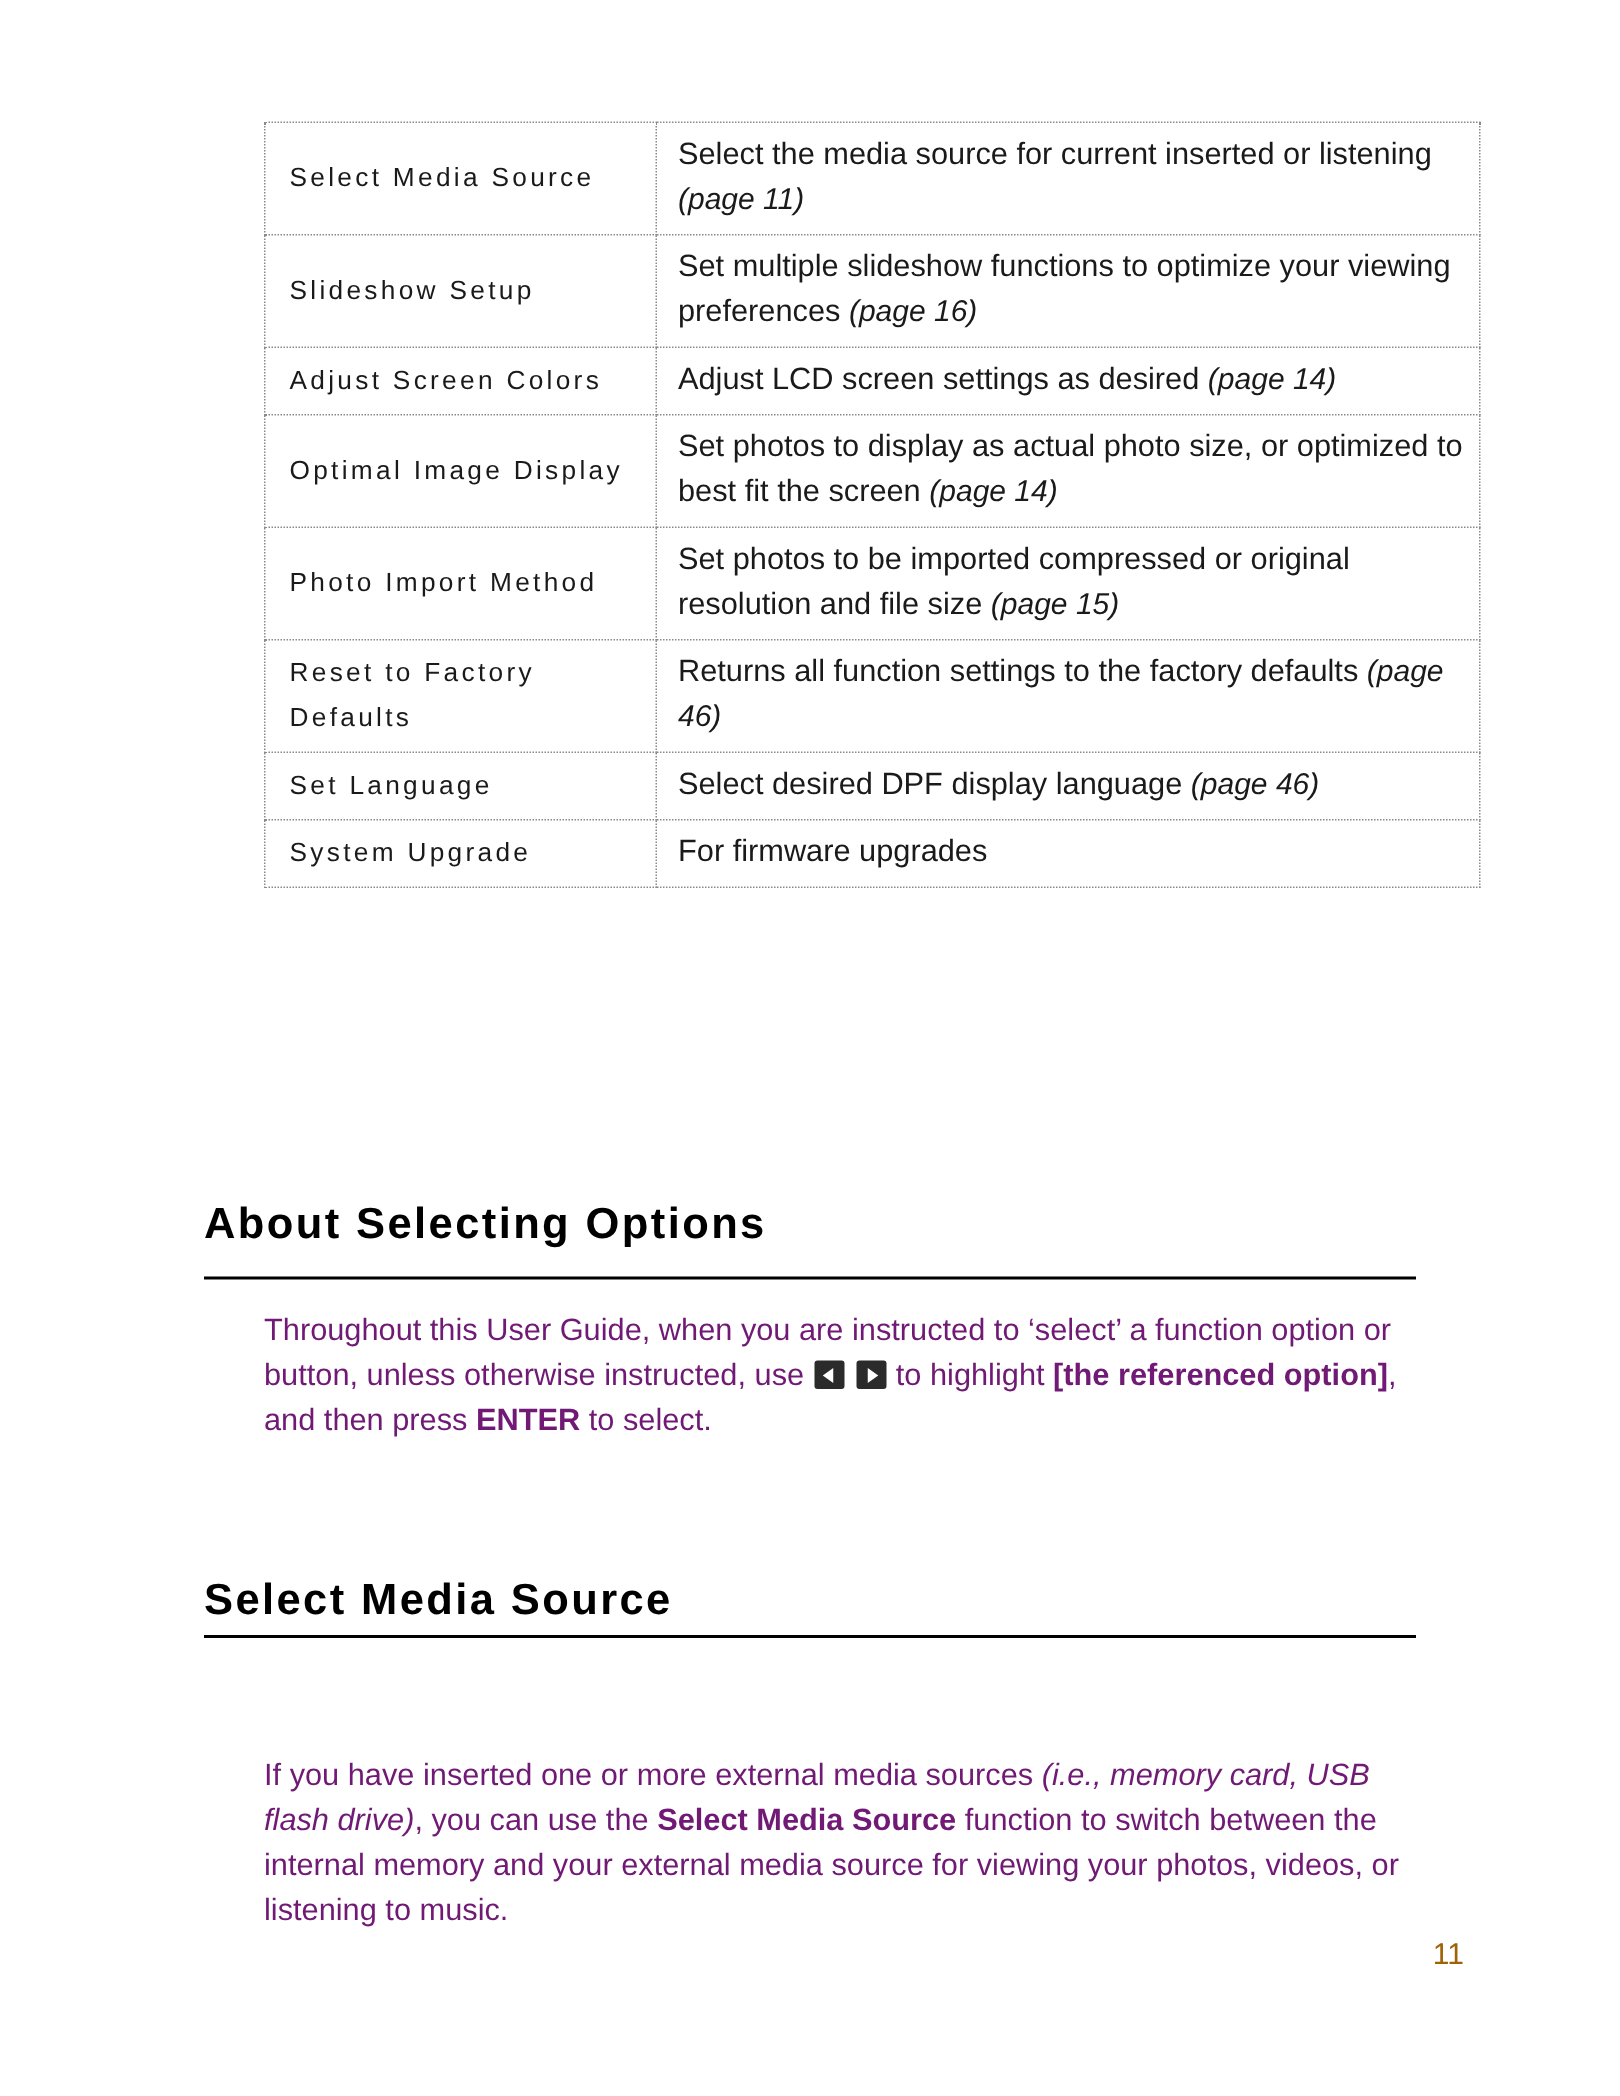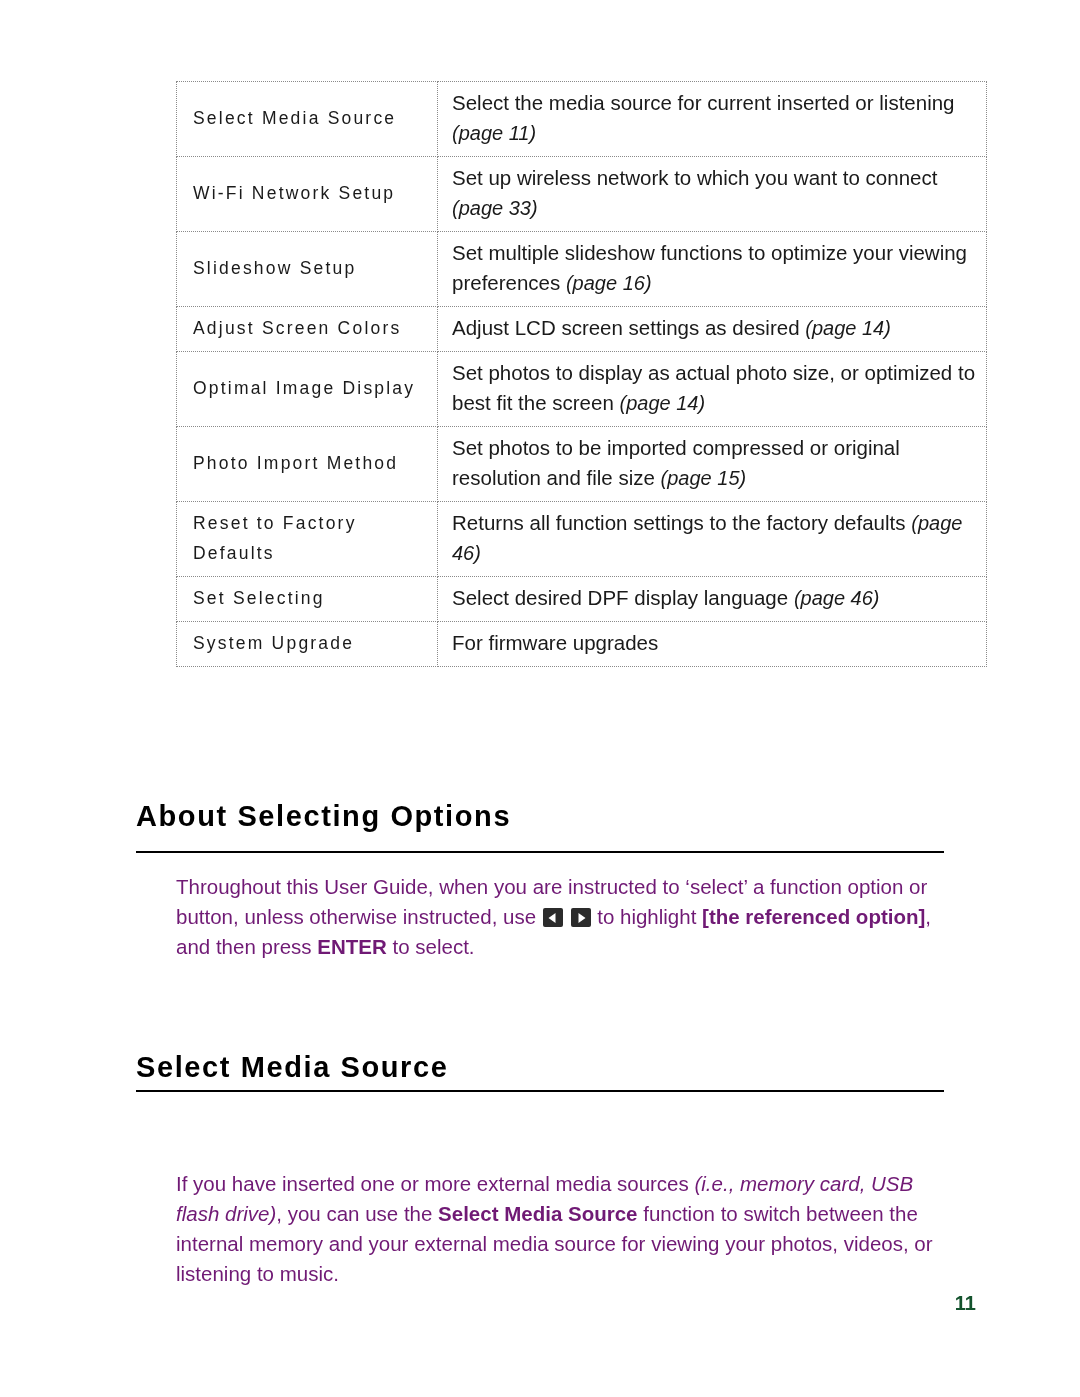--- a/index.html
+++ b/index.html
@@ -100,38 +100,33 @@
     border-bottom: 5px solid transparent;
   }
   .arrow-left::after  { border-right: 7px solid #ffffff; margin-left: -1px; }
   .arrow-right::after { border-left: 7px solid #ffffff; margin-left: 1px; }
 
   .page-number {
     position: absolute;
     right: 104px;
     top: 1292px;
     font-size: 20px;
-    color: #14532d;
-    font-weight: bold;
+    color: #a16207;
   }
 </style>
 </head>
 <body>
 
 <div class="page">
 
   <table class="menu-table">
     <tbody>
       <tr>
         <td class="col-name">Select Media Source</td>
         <td class="col-desc"><span>Select the media source for current inserted or listening </span><span class="pg">(page 11)</span></td>
-      </tr>
-      <tr>
-        <td class="col-name">Wi-Fi Network Setup</td>
-        <td class="col-desc"><span>Set up wireless network to which you want to connect </span><span class="pg">(page 33)</span></td>
       </tr>
       <tr>
         <td class="col-name">Slideshow Setup</td>
         <td class="col-desc"><span>Set multiple slideshow functions to optimize your viewing preferences </span><span class="pg">(page 16)</span></td>
       </tr>
       <tr>
         <td class="col-name">Adjust Screen Colors</td>
         <td class="col-desc"><span>Adjust LCD screen settings as desired </span><span class="pg">(page 14)</span></td>
       </tr>
       <tr>
@@ -140,21 +135,21 @@
       </tr>
       <tr>
         <td class="col-name">Photo Import Method</td>
         <td class="col-desc"><span>Set photos to be imported compressed or original resolution and file size </span><span class="pg">(page 15)</span></td>
       </tr>
       <tr>
         <td class="col-name">Reset to Factory Defaults</td>
         <td class="col-desc"><span>Returns all function settings to the factory defaults </span><span class="pg">(page 46)</span></td>
       </tr>
       <tr>
-        <td class="col-name">Set Selecting</td>
+        <td class="col-name">Set Language</td>
         <td class="col-desc"><span>Select desired DPF display language </span><span class="pg">(page 46)</span></td>
       </tr>
       <tr>
         <td class="col-name">System Upgrade</td>
         <td class="col-desc"><span>For firmware upgrades</span><span class="pg"></span></td>
       </tr>
     </tbody>
   </table>
 
   <div class="h1" style="left:136px; top:800px;">About Selecting Options</div>

